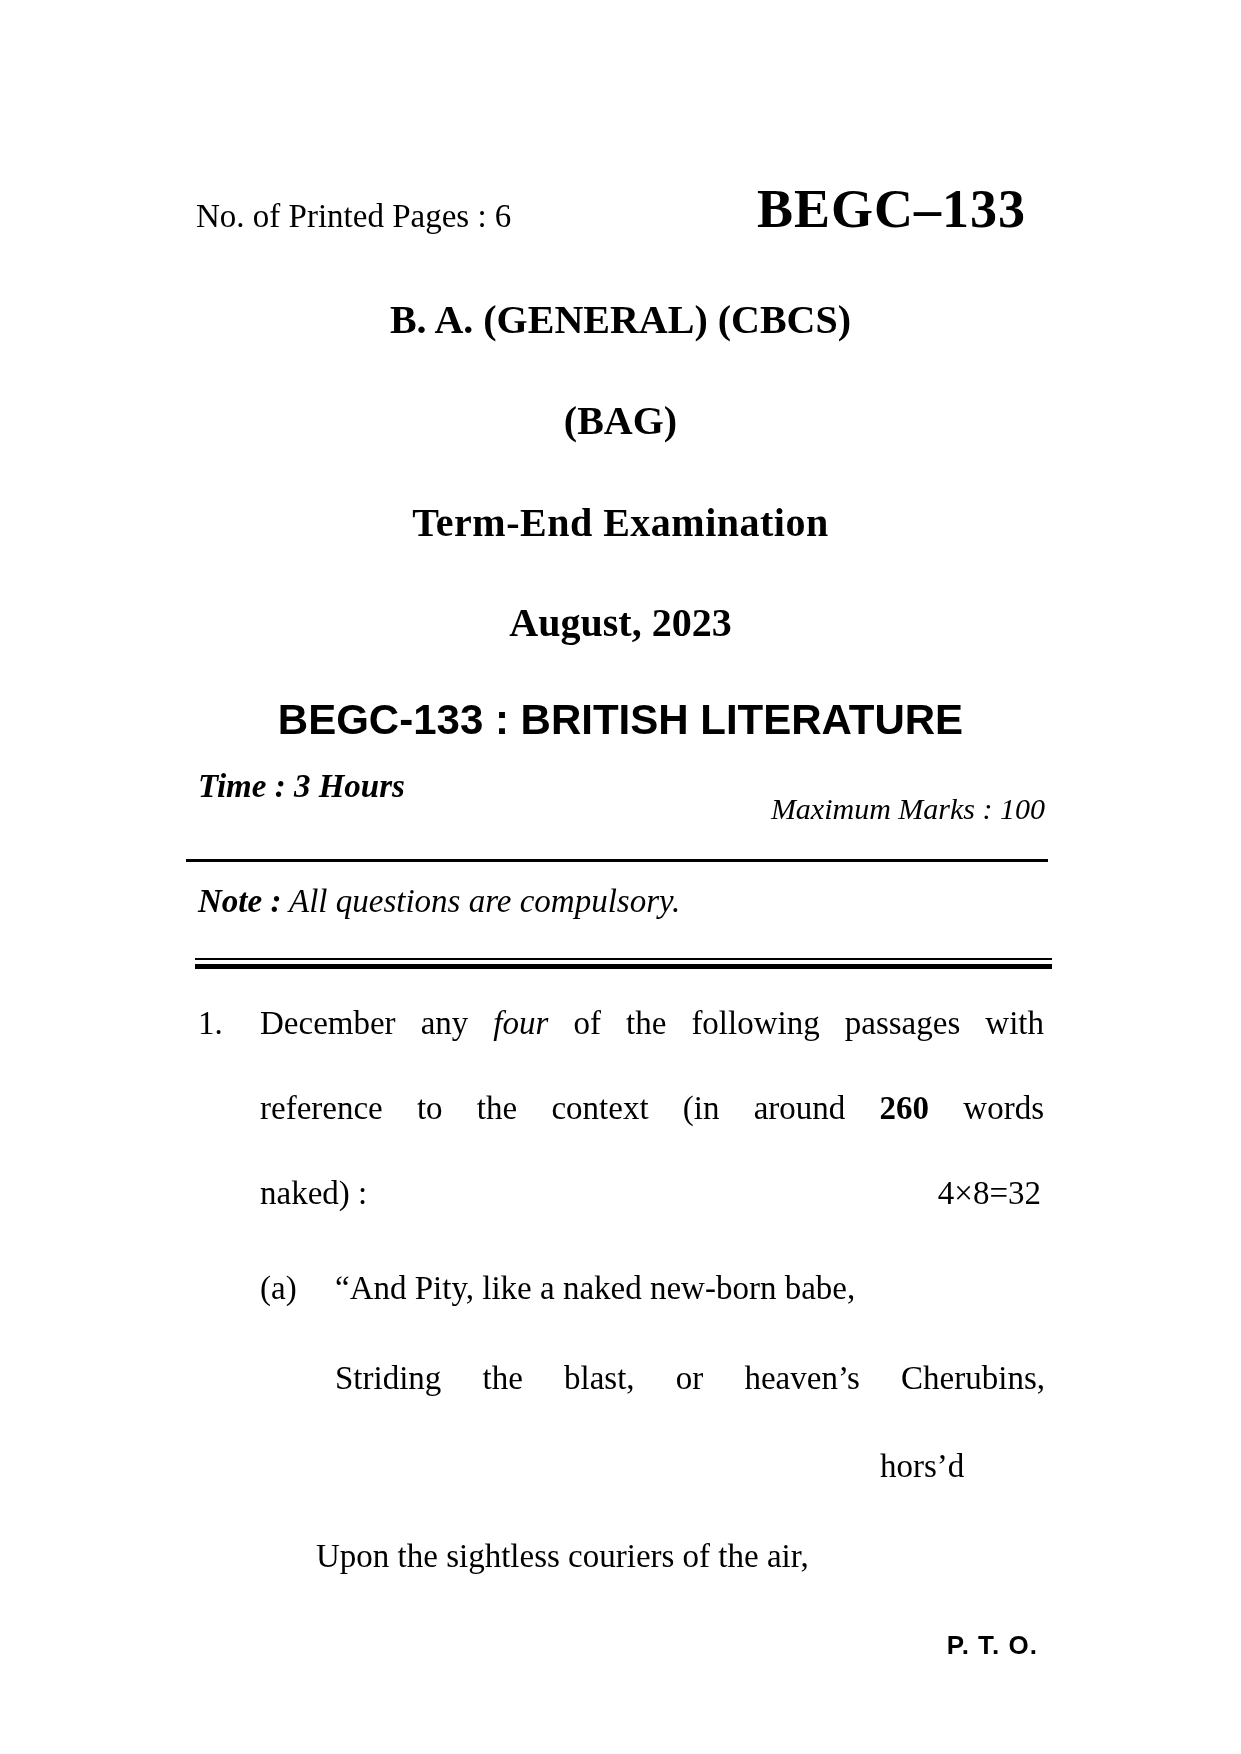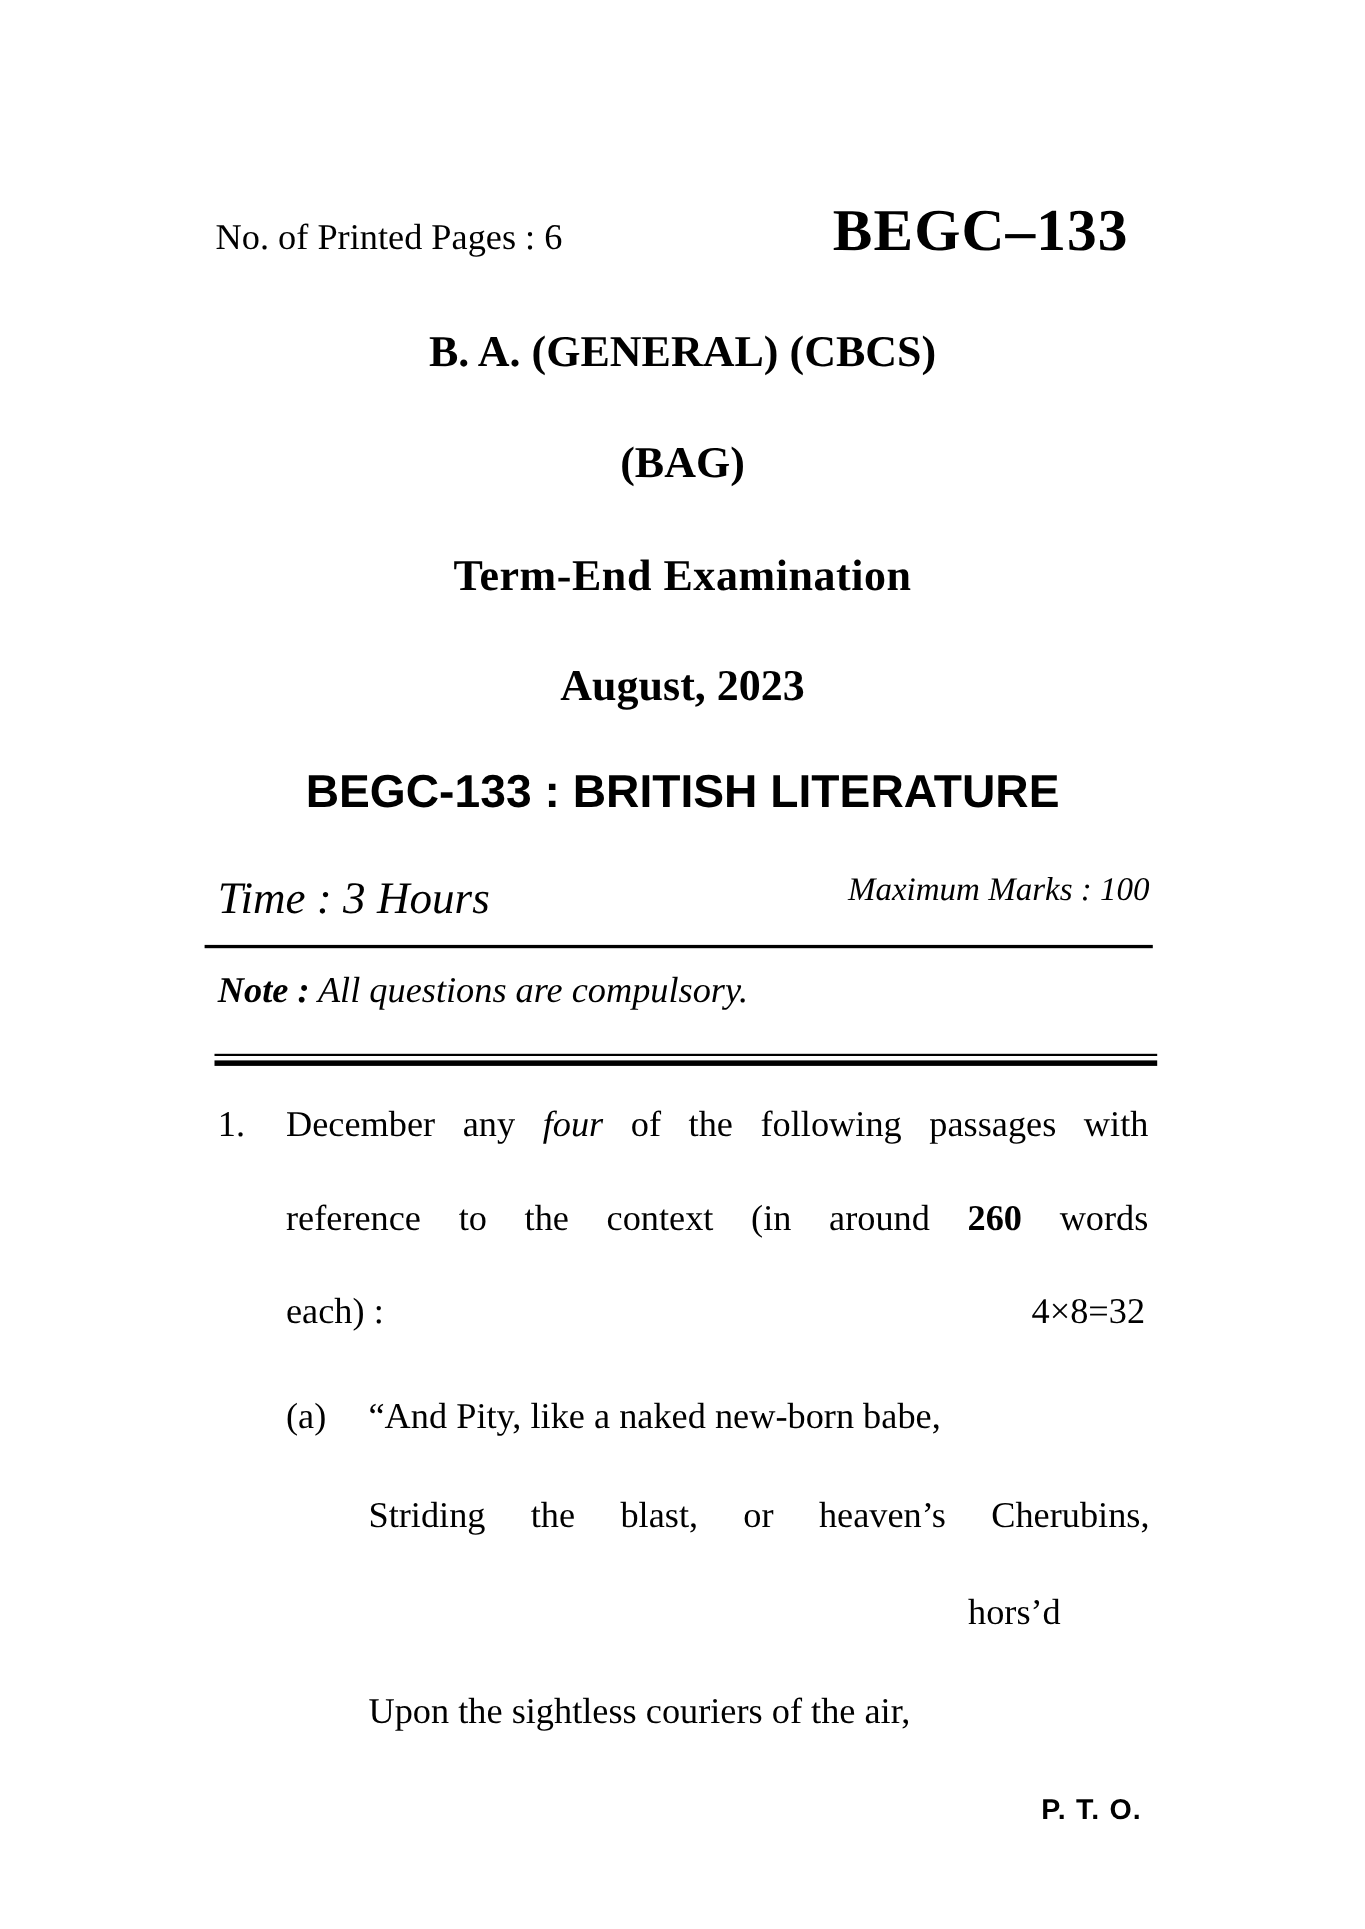--- a/index.html
+++ b/index.html
@@ -11,42 +11,42 @@
     .rule { position: absolute; background: #000; }
 
     #pages { left: 196px; top: 198px; font-size: 33px; }
     #code { left: 757px; top: 178px; font-size: 54px; font-weight: bold; letter-spacing: 1px; }
     #program { top: 296px; font-size: 40px; font-weight: bold; }
     #bag { top: 397px; font-size: 40px; font-weight: bold; }
     #term { top: 499px; font-size: 40px; font-weight: bold; letter-spacing: 0.5px; }
     #dec { top: 599px; font-size: 40px; font-weight: bold; }
     #course { top: 696px; font-size: 42px; font-weight: bold; }
 
-    #time { left: 198px; top: 792px; font-size: 41px; font-style: italic; }
+    #time { left: 198px; top: 768px; font-size: 33px; font-style: italic; font-weight: bold; }
     #marks { right: 196px; top: 792px; font-size: 30px; font-style: italic; }
     #rule1 { left: 186px; top: 859px; width: 862px; height: 3px; }
 
     #note { left: 198px; top: 883px; font-size: 33px; font-style: italic; }
     #note b { font-weight: bold; }
     #rule2a { left: 195px; top: 958px; width: 857px; height: 2px; }
     #rule2b { left: 195px; top: 964px; width: 857px; height: 5px; }
 
     .q { font-size: 33px; }
     #qnum { left: 198px; top: 1005px; }
     #q1l1 { left: 260px; top: 1005px; width: 784px; text-align: justify; text-align-last: justify; }
     #q1l2 { left: 260px; top: 1090px; width: 784px; text-align: justify; text-align-last: justify; }
     #q1l2 b { font-weight: bold; }
     #q1l3 { left: 260px; top: 1175px; }
     #q1marks { right: 200px; top: 1175px; }
 
     #parta { left: 260px; top: 1270px; }
     #pa1 { left: 335px; top: 1270px; }
     #pa2 { left: 335px; top: 1360px; width: 710px; text-align: justify; text-align-last: justify; }
     #pa3 { left: 880px; top: 1448px; }
-    #pa4 { left: 335px; top: 1538px; }
+    #pa4 { left: 316px; top: 1538px; }
 
     #pto { right: 203px; top: 1630px; font-size: 26px; font-weight: bold; letter-spacing: 1px; }
   </style>
 </head>
 <body>
 
 <div>
 
   <div id="pages" class="abs serif">No. of Printed Pages : 6</div>
   <div id="code" class="abs serif">BEGC–133</div>
@@ -62,21 +62,21 @@
   <div id="rule1" class="rule"></div>
 
   <div id="note" class="abs serif"><b>Note :</b><span> All questions are compulsory.</span></div>
   <div id="rule2a" class="rule"></div>
   <div id="rule2b" class="rule"></div>
 
   <div>
     <div id="qnum" class="abs serif q">1.</div>
     <div id="q1l1" class="abs serif q"><span>December any </span><i>four</i><span> of the following passages with</span></div>
     <div id="q1l2" class="abs serif q"><span>reference to the context (in around </span><b>260</b><span> words</span></div>
-    <div id="q1l3" class="abs serif q">each) :</div>
+    <div id="q1l3" class="abs serif q">naked) :</div>
     <div id="q1marks" class="abs serif q">4×8=32</div>
 
     <div>
       <div id="parta" class="abs serif q">(a)</div>
       <div id="pa1" class="abs serif q">“And Pity, like a naked new-born babe,</div>
       <div id="pa2" class="abs serif q">Striding the blast, or heaven’s Cherubins,</div>
       <div id="pa3" class="abs serif q">hors’d</div>
       <div id="pa4" class="abs serif q">Upon the sightless couriers of the air,</div>
     </div>
   </div>

